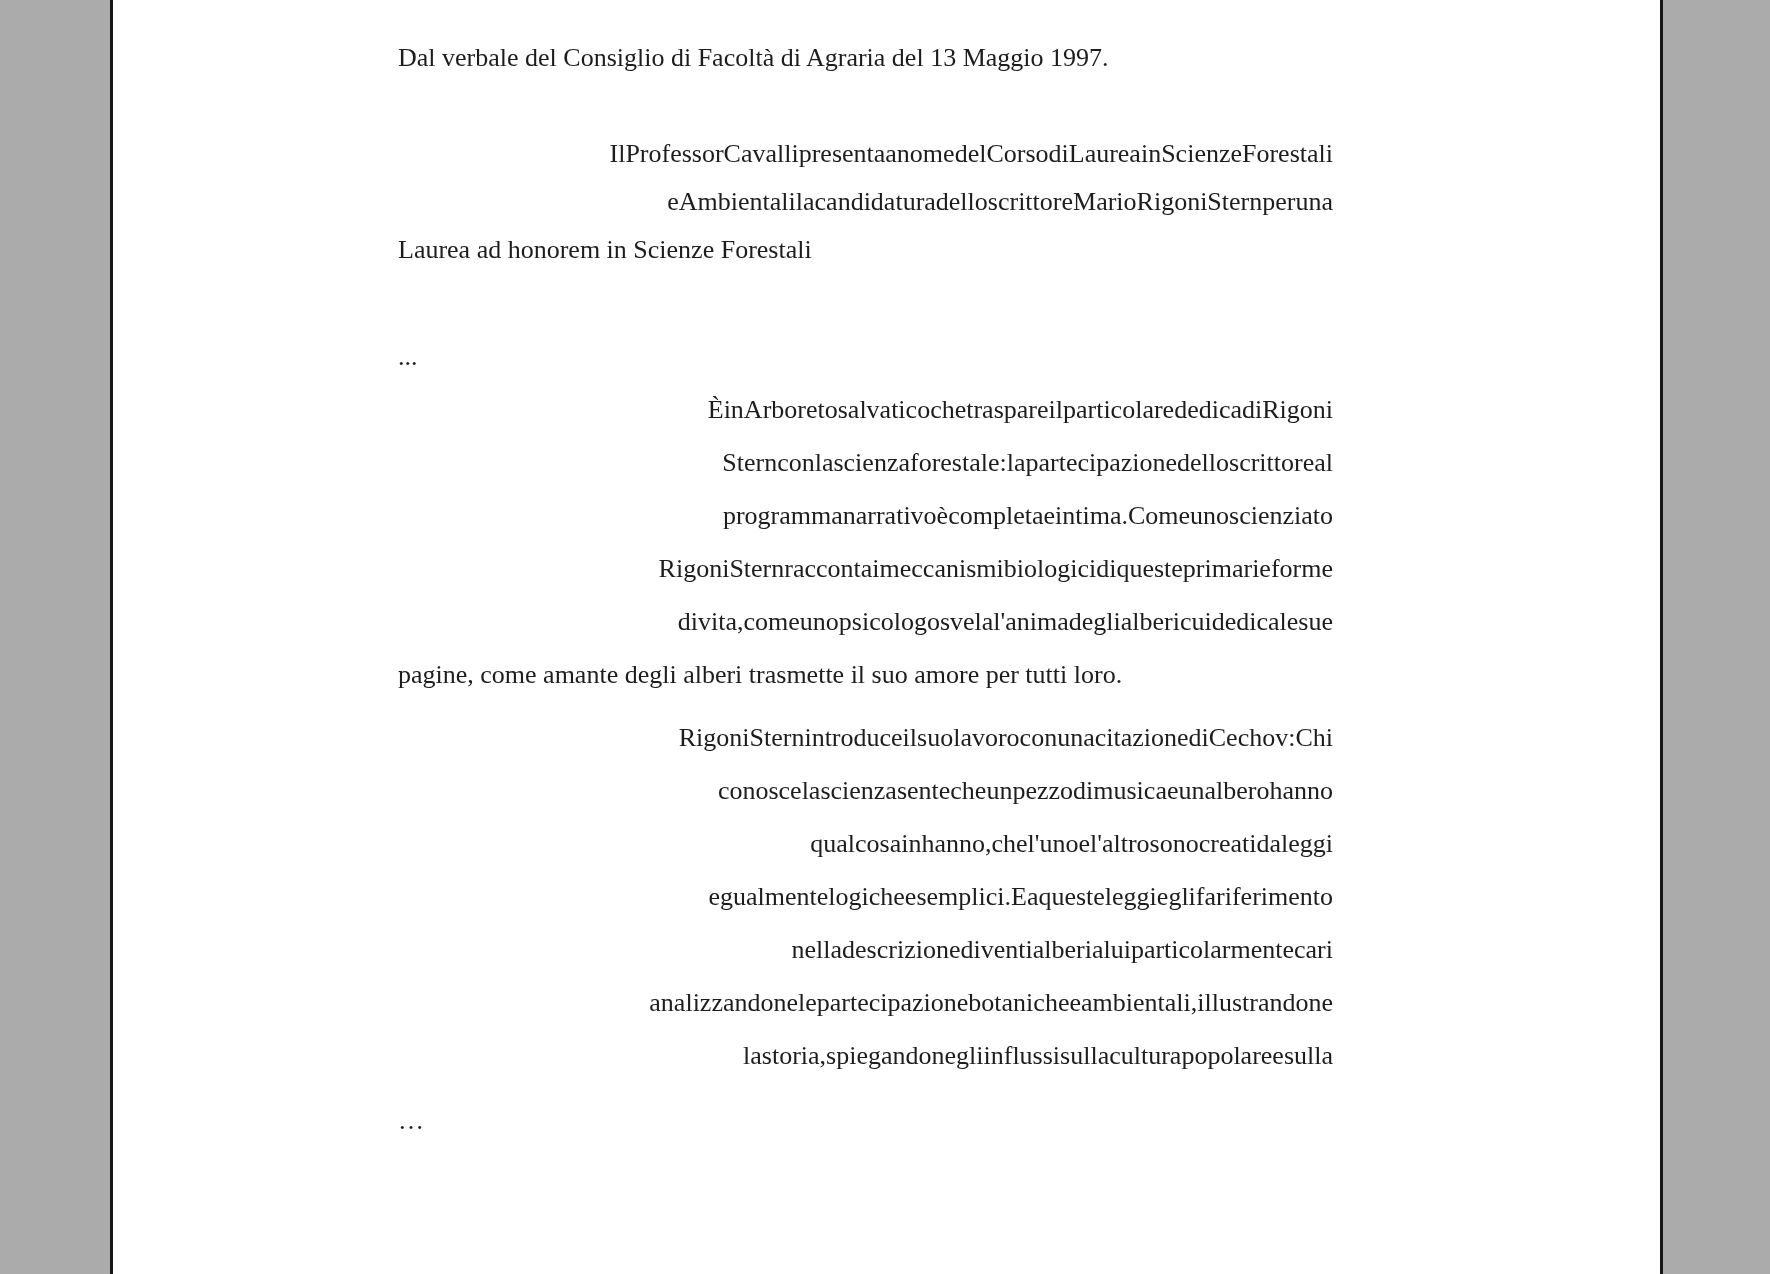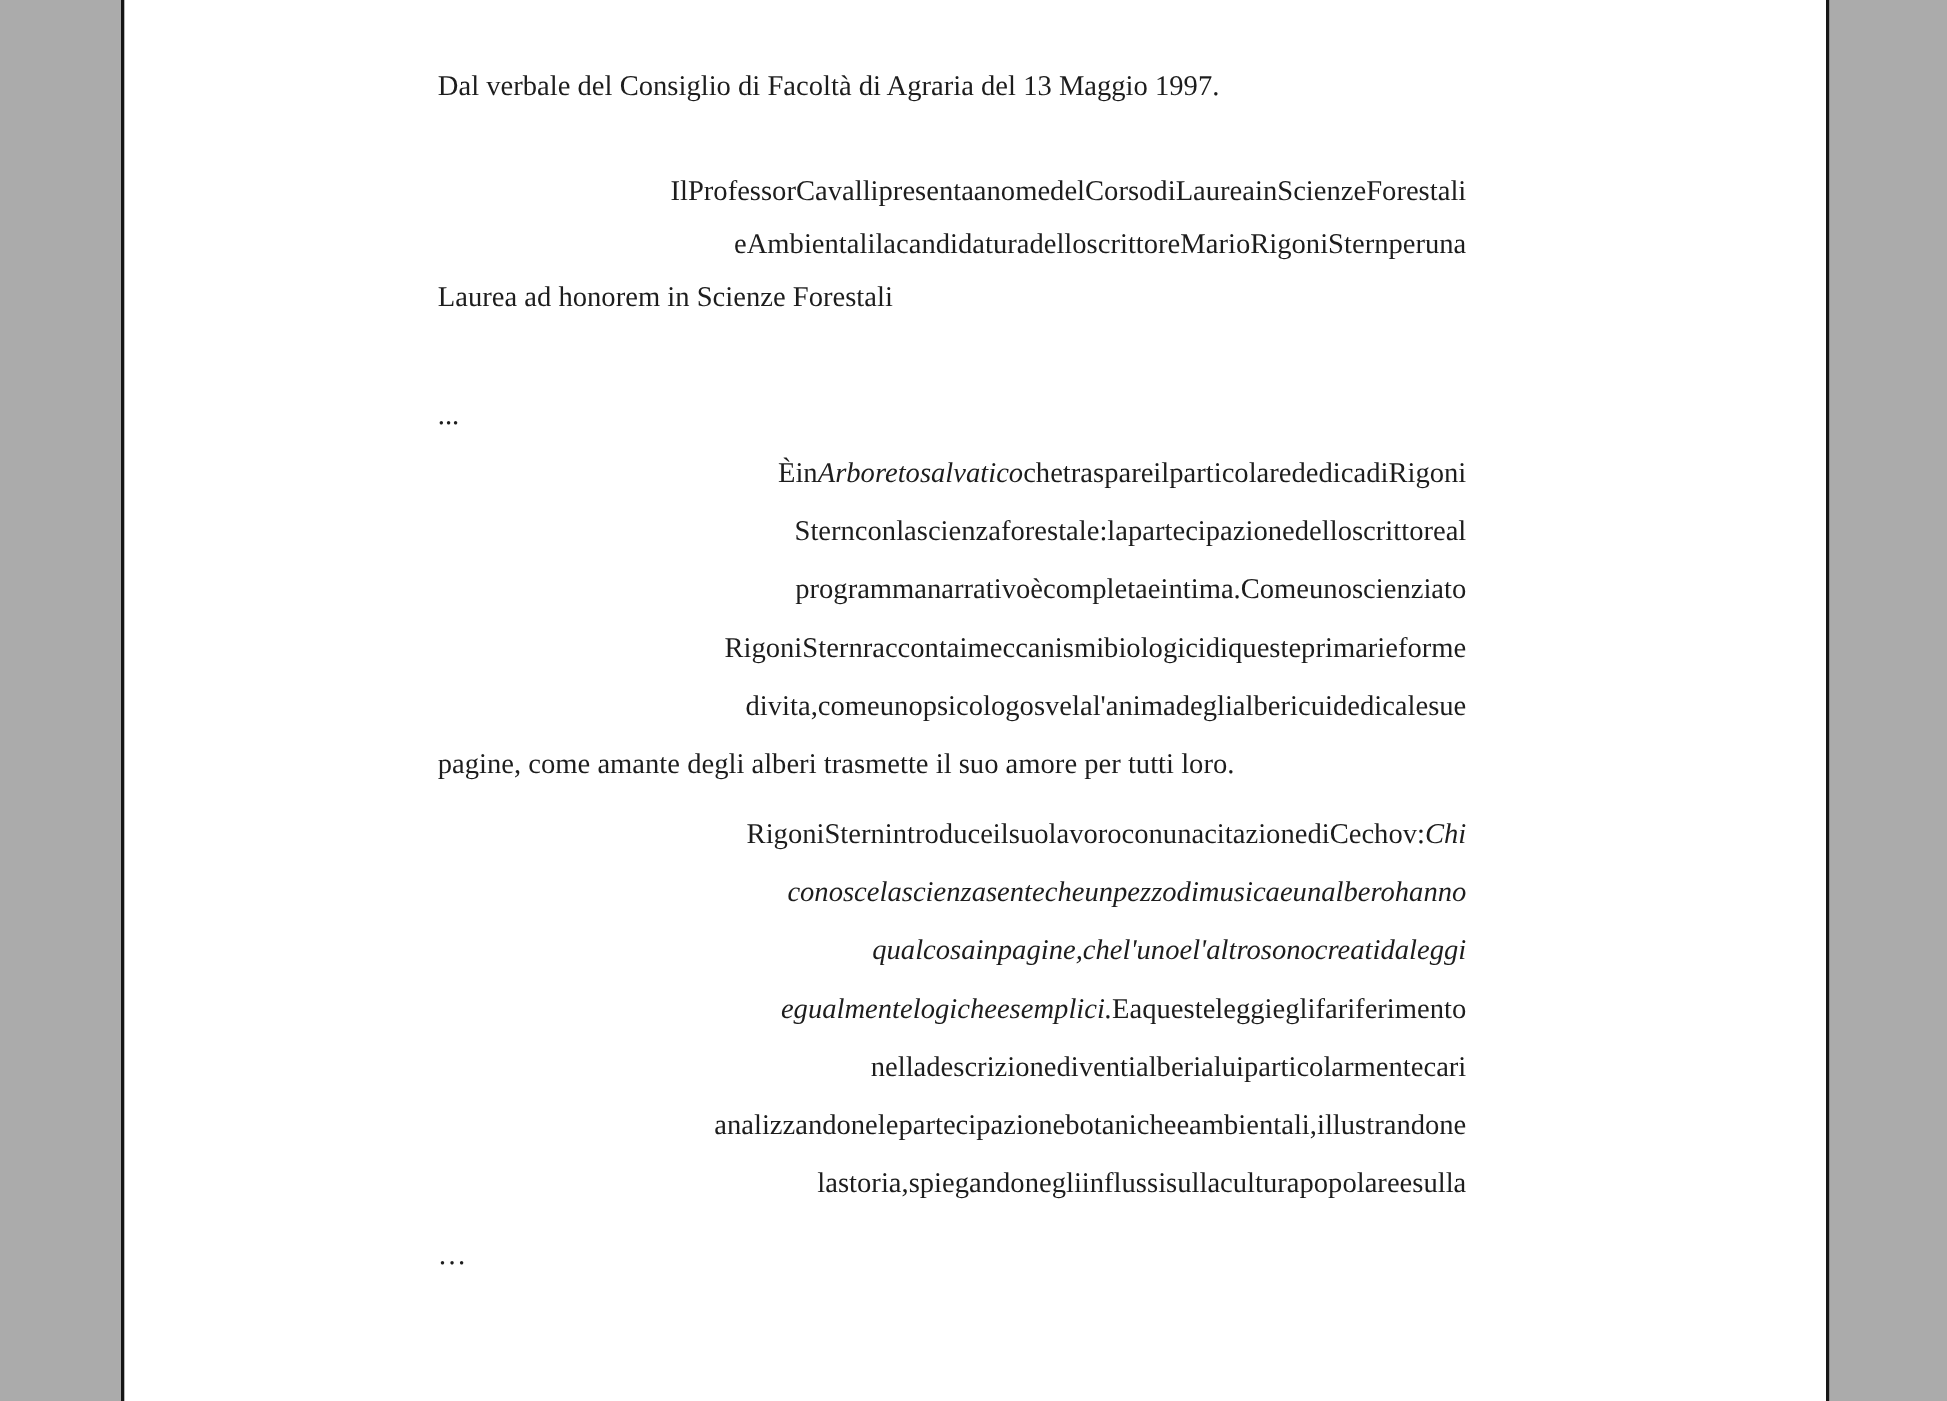--- a/index.html
+++ b/index.html
@@ -18,36 +18,36 @@
     width: 1553px;
     height: 100%;
     background: #ffffff;
     border-left: 3px solid #161616;
     border-right: 3px solid #161616;
     box-sizing: border-box;
   }
   .text-column {
     margin-left: 285px;
     width: 935px;
-    padding-top: 51px;
+    padding-top: 31px;
     color: #1d1d1d;
     font-size: 26px;
   }
   .block { margin: 0; }
   .line {
     line-height: 53px;
     white-space: pre;
   }
   .just {
     display: flex;
     justify-content: flex-end;
     white-space: normal;
   }
   .just span { white-space: pre; }
-  .it { font-style: italic; }
+  .it { }
   
   .b0 { margin-top: 0; }
   .b1 { margin-top: 46px; }
   .b1 .line { line-height: 48px; }
   .b2 { margin-top: 56px; }
   .b3 { margin-top: 0; }
   .b4 { margin-top: 10px; }
   .b5 { margin-top: 12px; }
 </style>
 </head>
@@ -184,21 +184,21 @@
           <span class="it">di</span>
           <span class="it">musica</span>
           <span class="it">e</span>
           <span class="it">un</span>
           <span class="it">albero</span>
           <span class="it">hanno</span>
         </div>
         <div class="line just">
           <span class="it">qualcosa</span>
           <span class="it">in</span>
-          <span class="it">pagine,</span>
+          <span class="it">hanno,</span>
           <span class="it">che</span>
           <span class="it">l'uno</span>
           <span class="it">e</span>
           <span class="it">l'altro</span>
           <span class="it">sono</span>
           <span class="it">creati</span>
           <span class="it">da</span>
           <span class="it">leggi</span>
         </div>
         <div class="line just">

